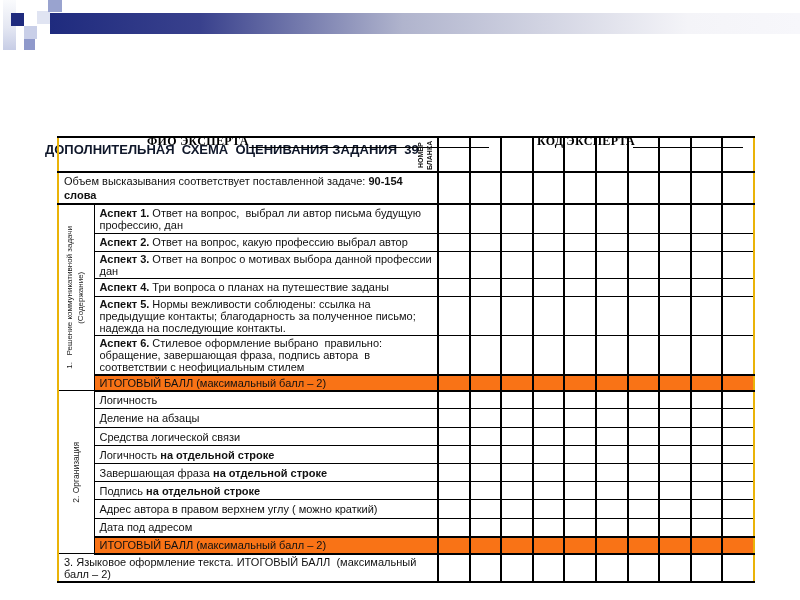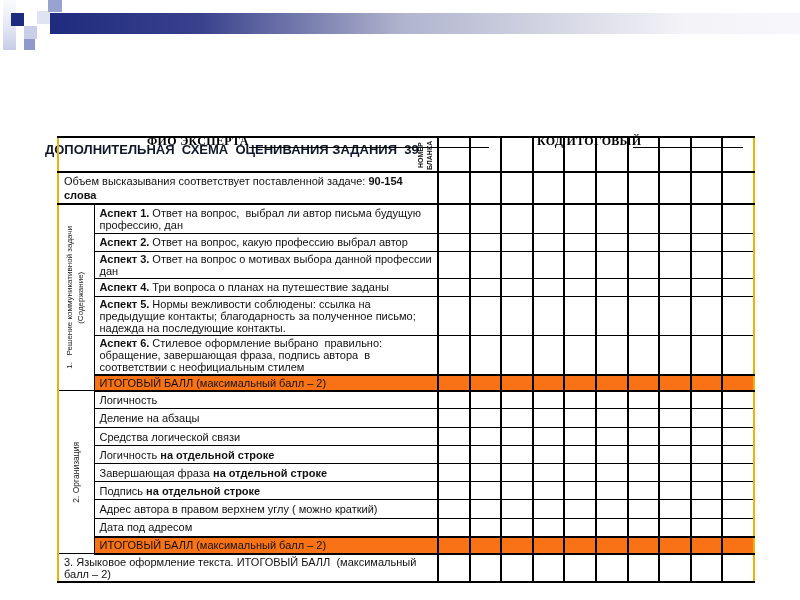--- a/index.html
+++ b/index.html
@@ -68,21 +68,21 @@
   <div class="deco sq4"></div>
   <div class="deco sq5"></div>
   <div class="deco bar"></div>
 
   <div class="title">
     <div>ДОПОЛНИТЕЛЬНАЯ  СХЕМА  ОЦЕНИВАНИЯ ЗАДАНИЯ  39</div>
   </div>
 
   <div class="toplabel fio">ФИО ЭКСПЕРТА</div>
   <div class="uline uline-fio"></div>
-  <div class="toplabel kod">КОД ИТОГОВЫЙ</div>
+  <div class="toplabel kod">КОД ЭКСПЕРТА</div>
   <div class="uline uline-kod"></div>
 
   <table class="score-table">
     <colgroup>
       <col style="width:36px">
         <col style="width:344px">
         <col span="10" style="width:31.6px">
     </colgroup>
     <tbody>
       <tr class="hdr" style="height:35px">

